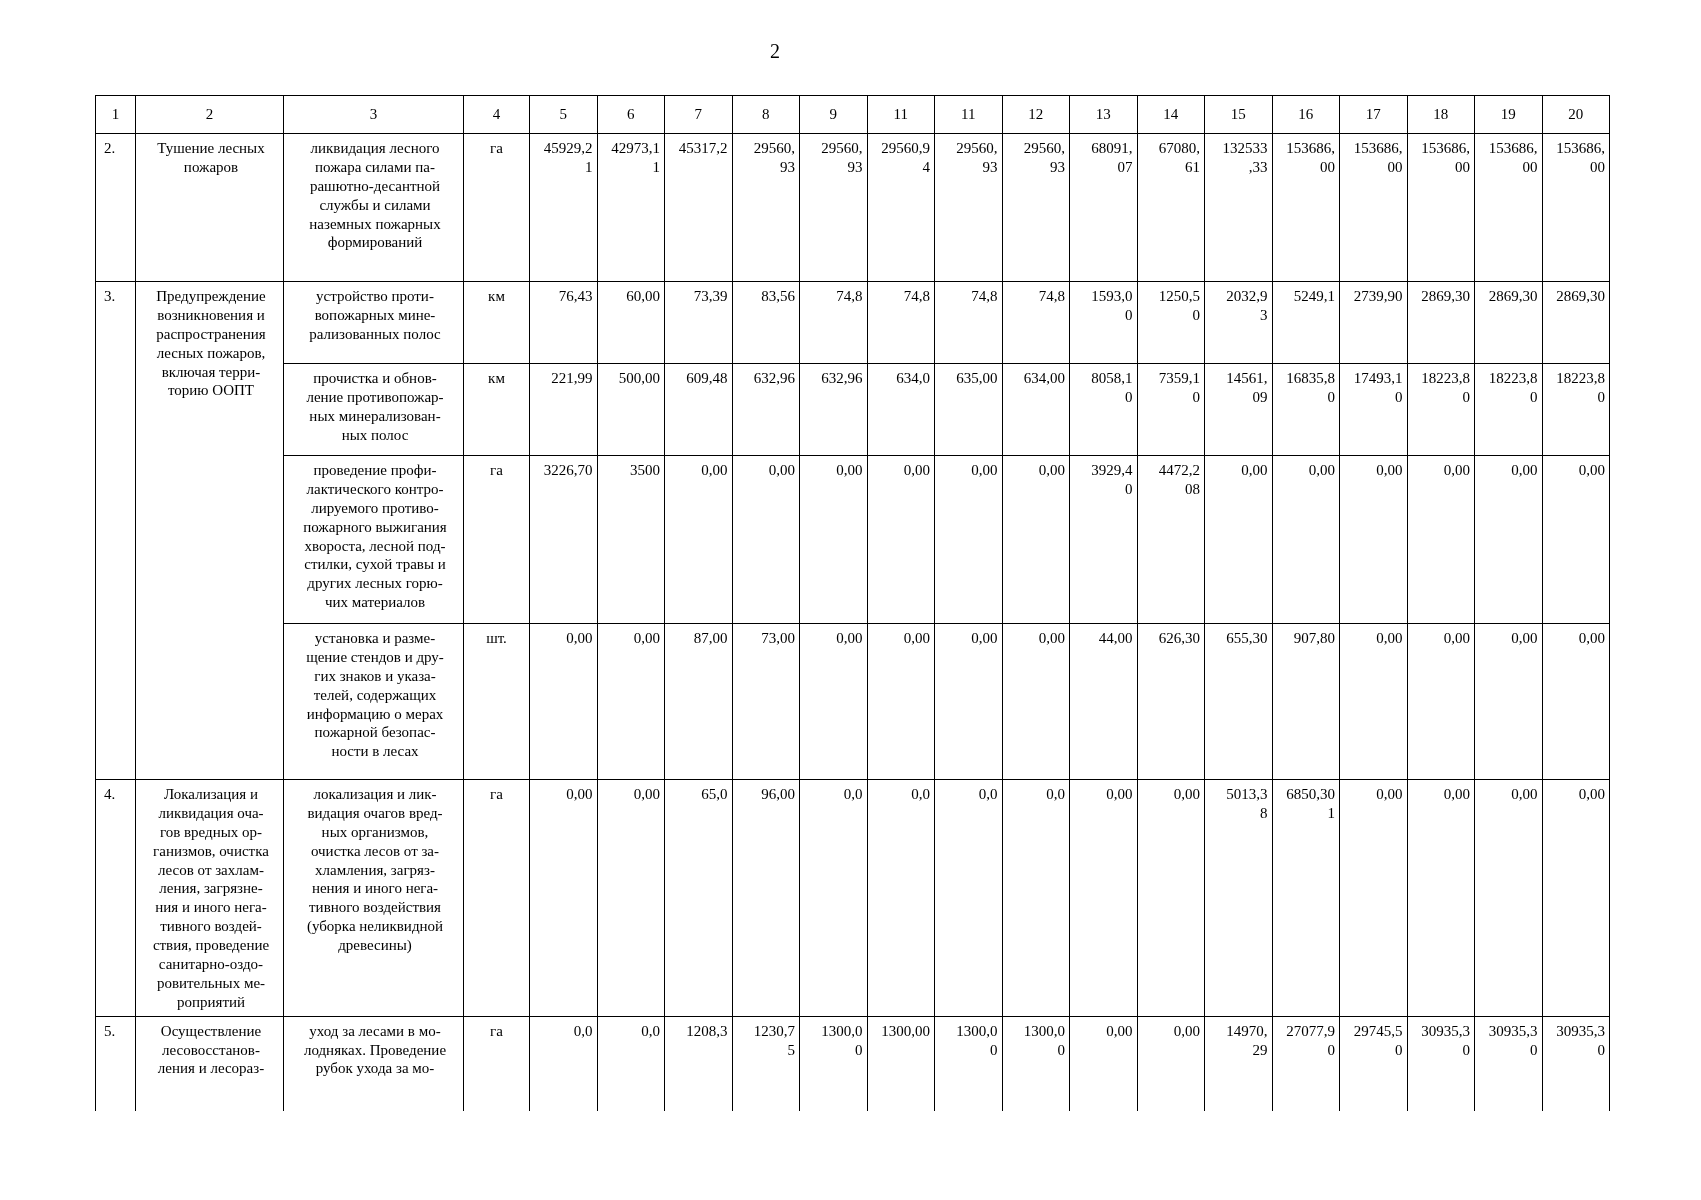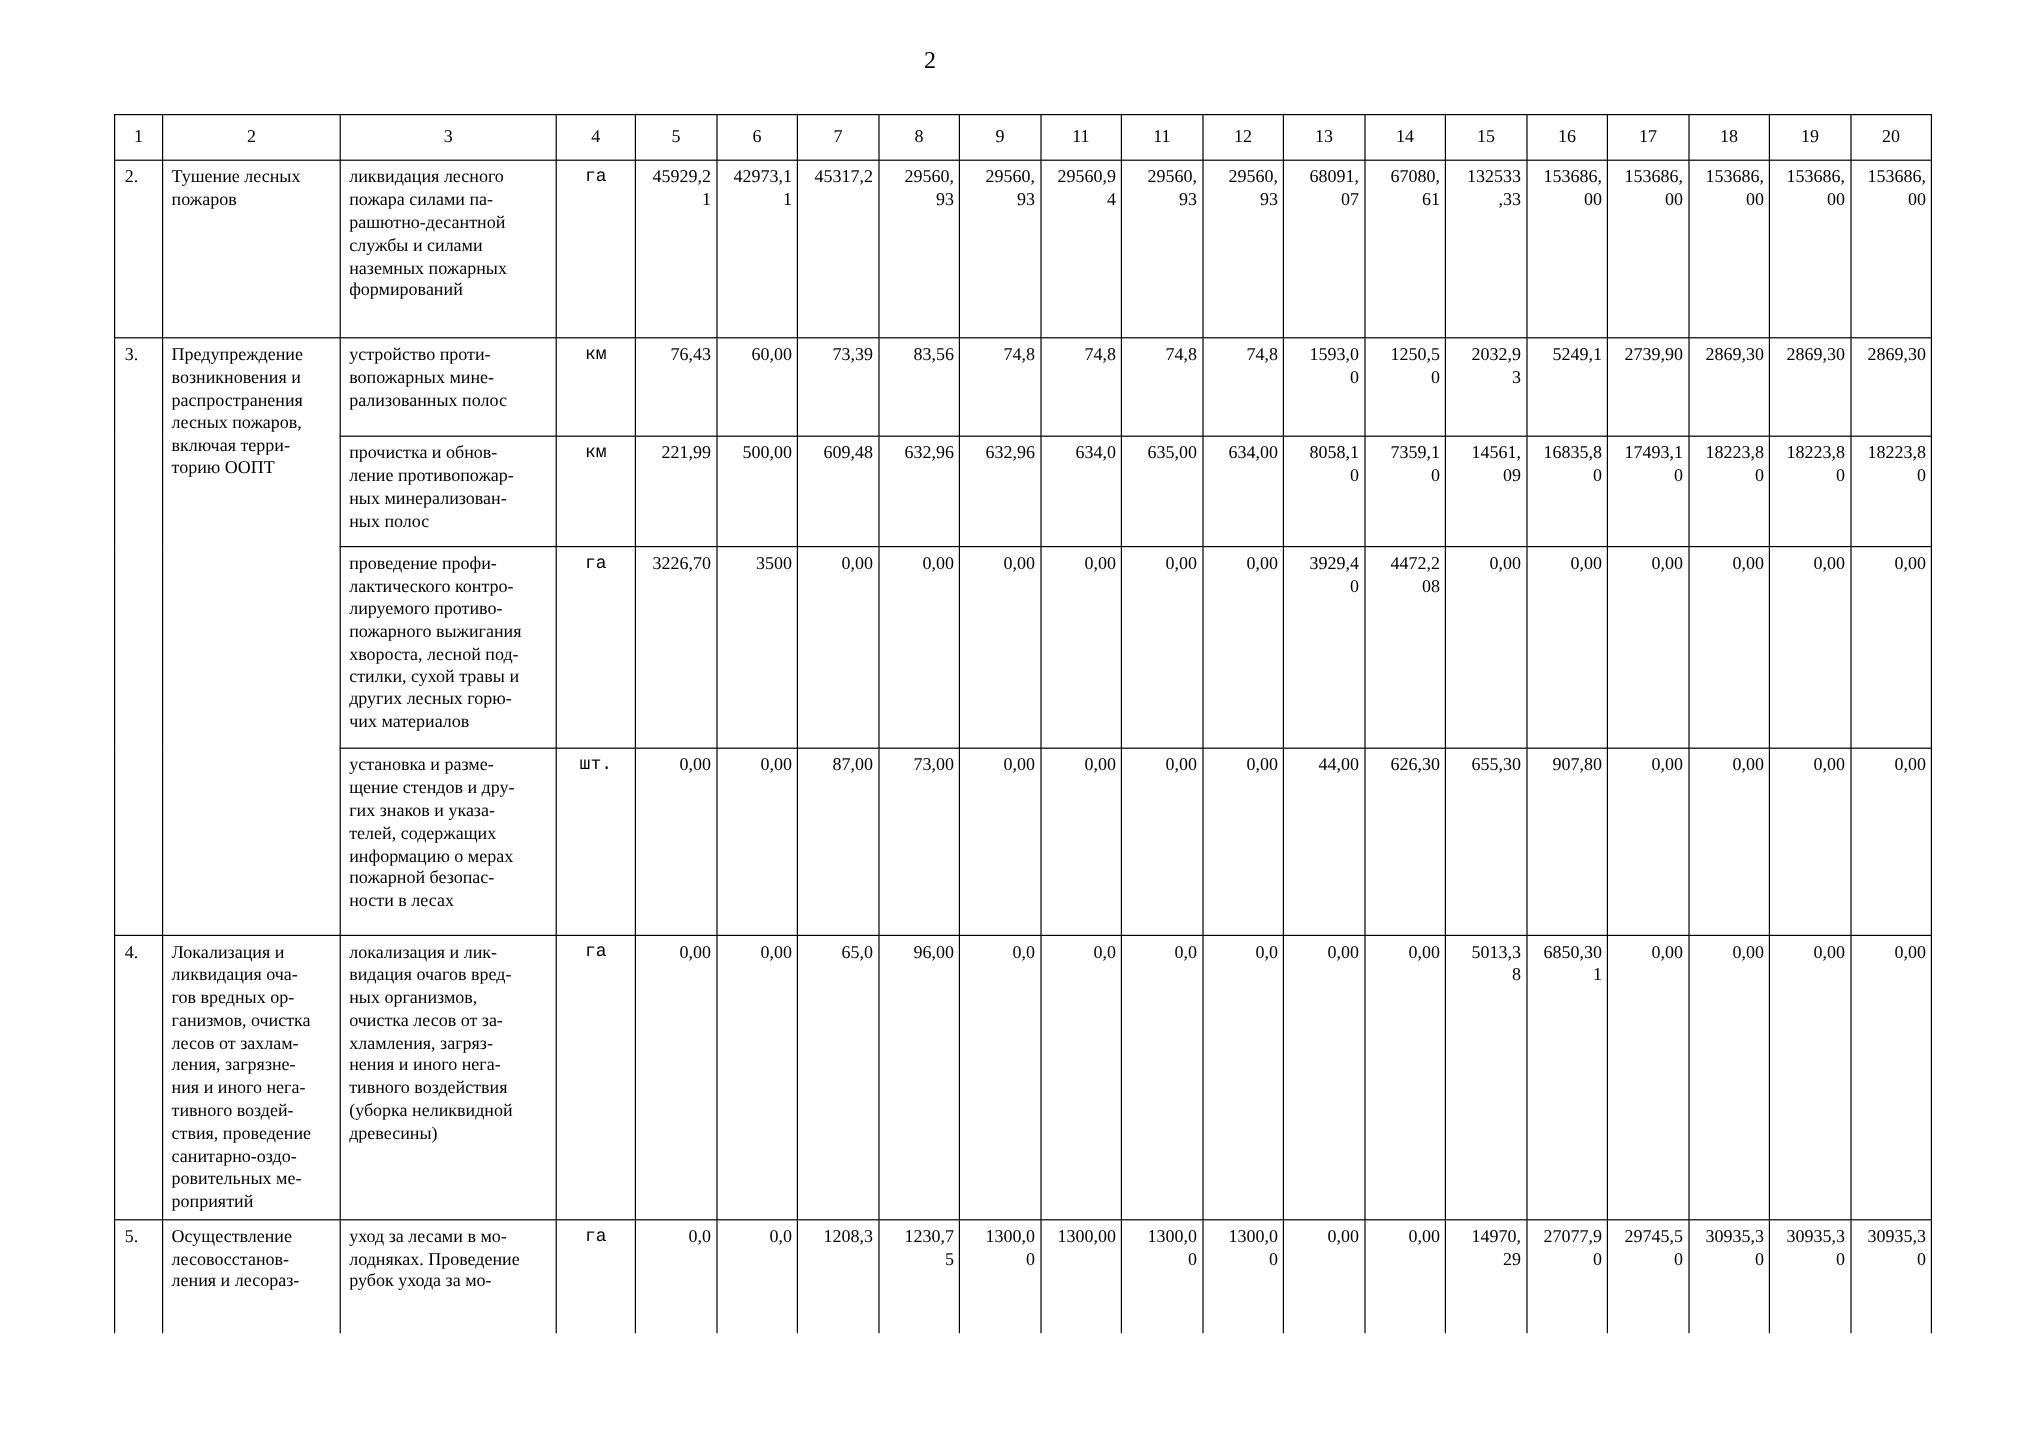--- a/index.html
+++ b/index.html
@@ -34,22 +34,22 @@
     line-height: 1.26;
     font-weight: normal;
     overflow: hidden;
   }
   th {
     text-align: center;
     vertical-align: middle;
     padding: 2px;
   }
   td.c-num  { text-align: left;  padding: 5px 2px 2px 8px; }
-  td.c-text { text-align: left;  padding: 5px 4px 4px 7px; white-space: pre-line; }
-  td.c-unit { text-align: center; padding: 5px 2px; font-family: Liberation Mono, monospace; }
+  td.c-text { text-align: center;  padding: 5px 4px 4px 7px; white-space: pre-line; }
+  td.c-unit { text-align: center; padding: 5px 2px; }
   td.c-val  { text-align: right; padding: 5px 4px 2px 2px; white-space: pre-line; word-break: break-all; }
   tr.rh-header { height: 38px; }
   tr.rh-r2  { height: 148px; }
   tr.rh-r3a { height: 82px; }
   tr.rh-r3b { height: 92px; }
   tr.rh-r3c { height: 168px; }
   tr.rh-r3d { height: 156px; }
   tr.rh-r4  { height: 236px; }
   tr.rh-r5  { height: 95px; }
   tr.cut > td { border-bottom: none; }

